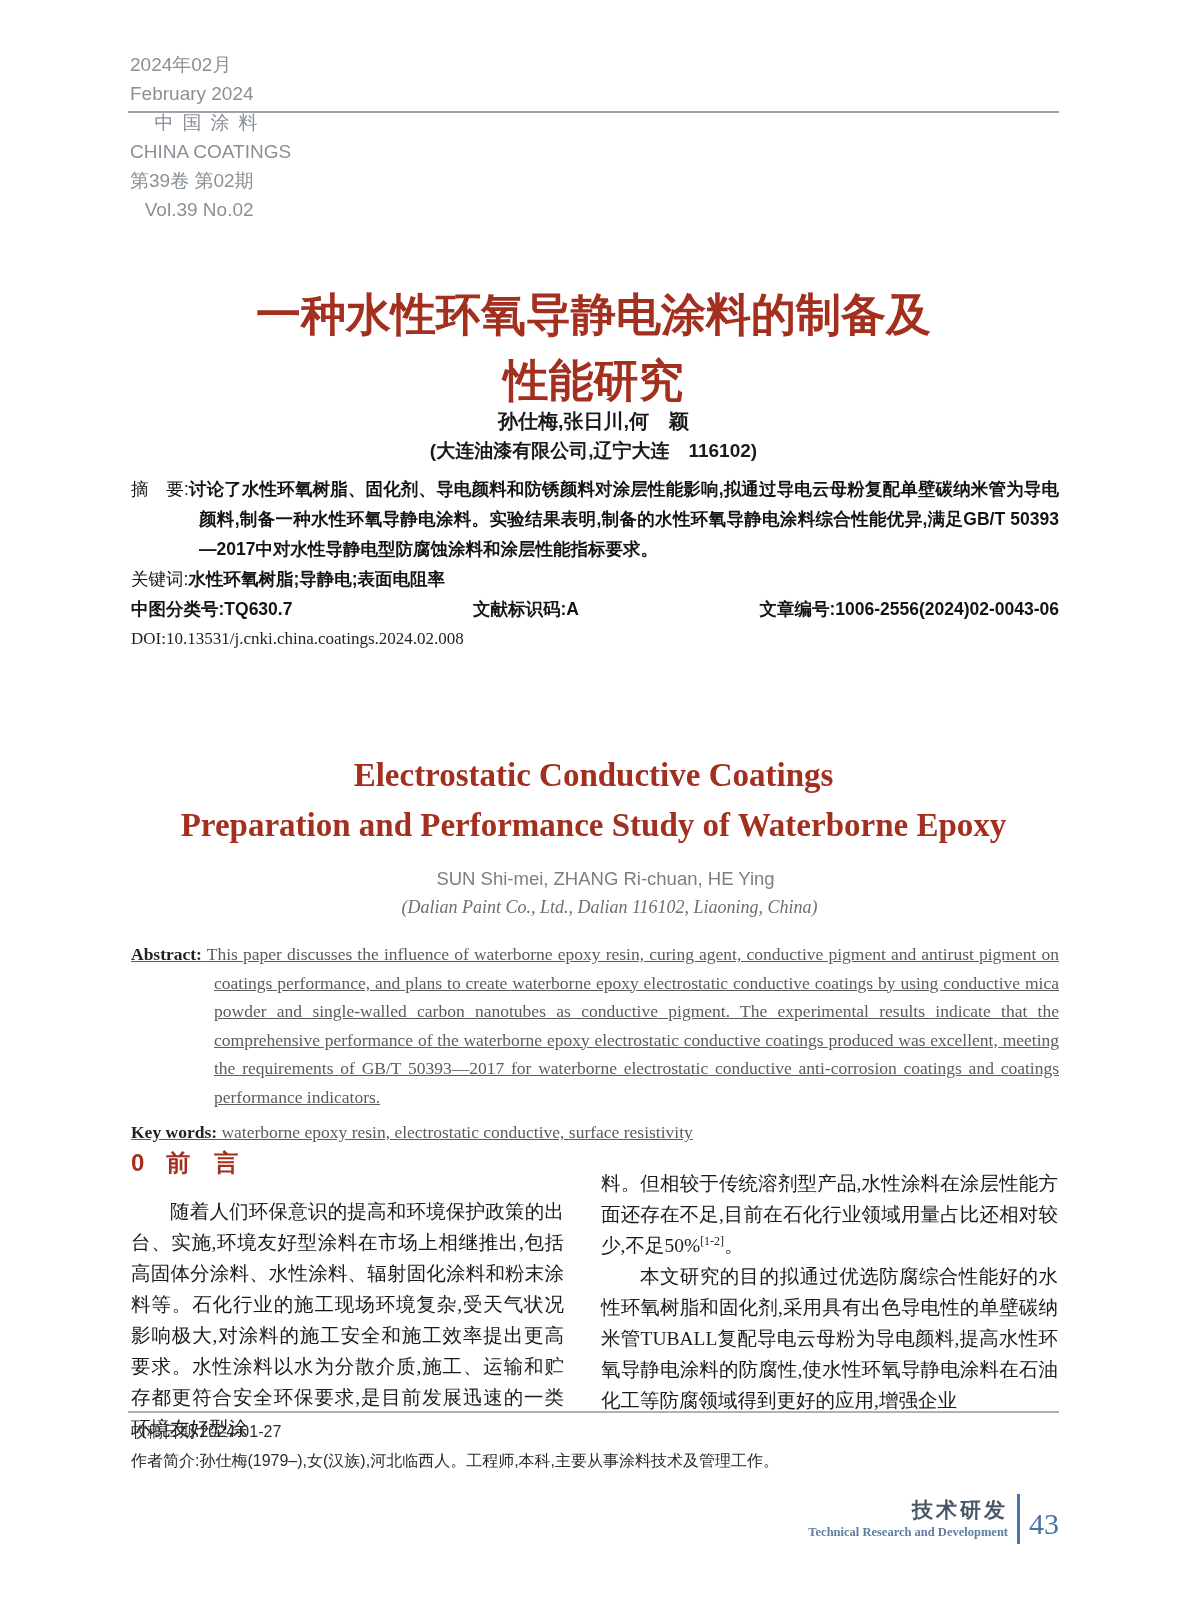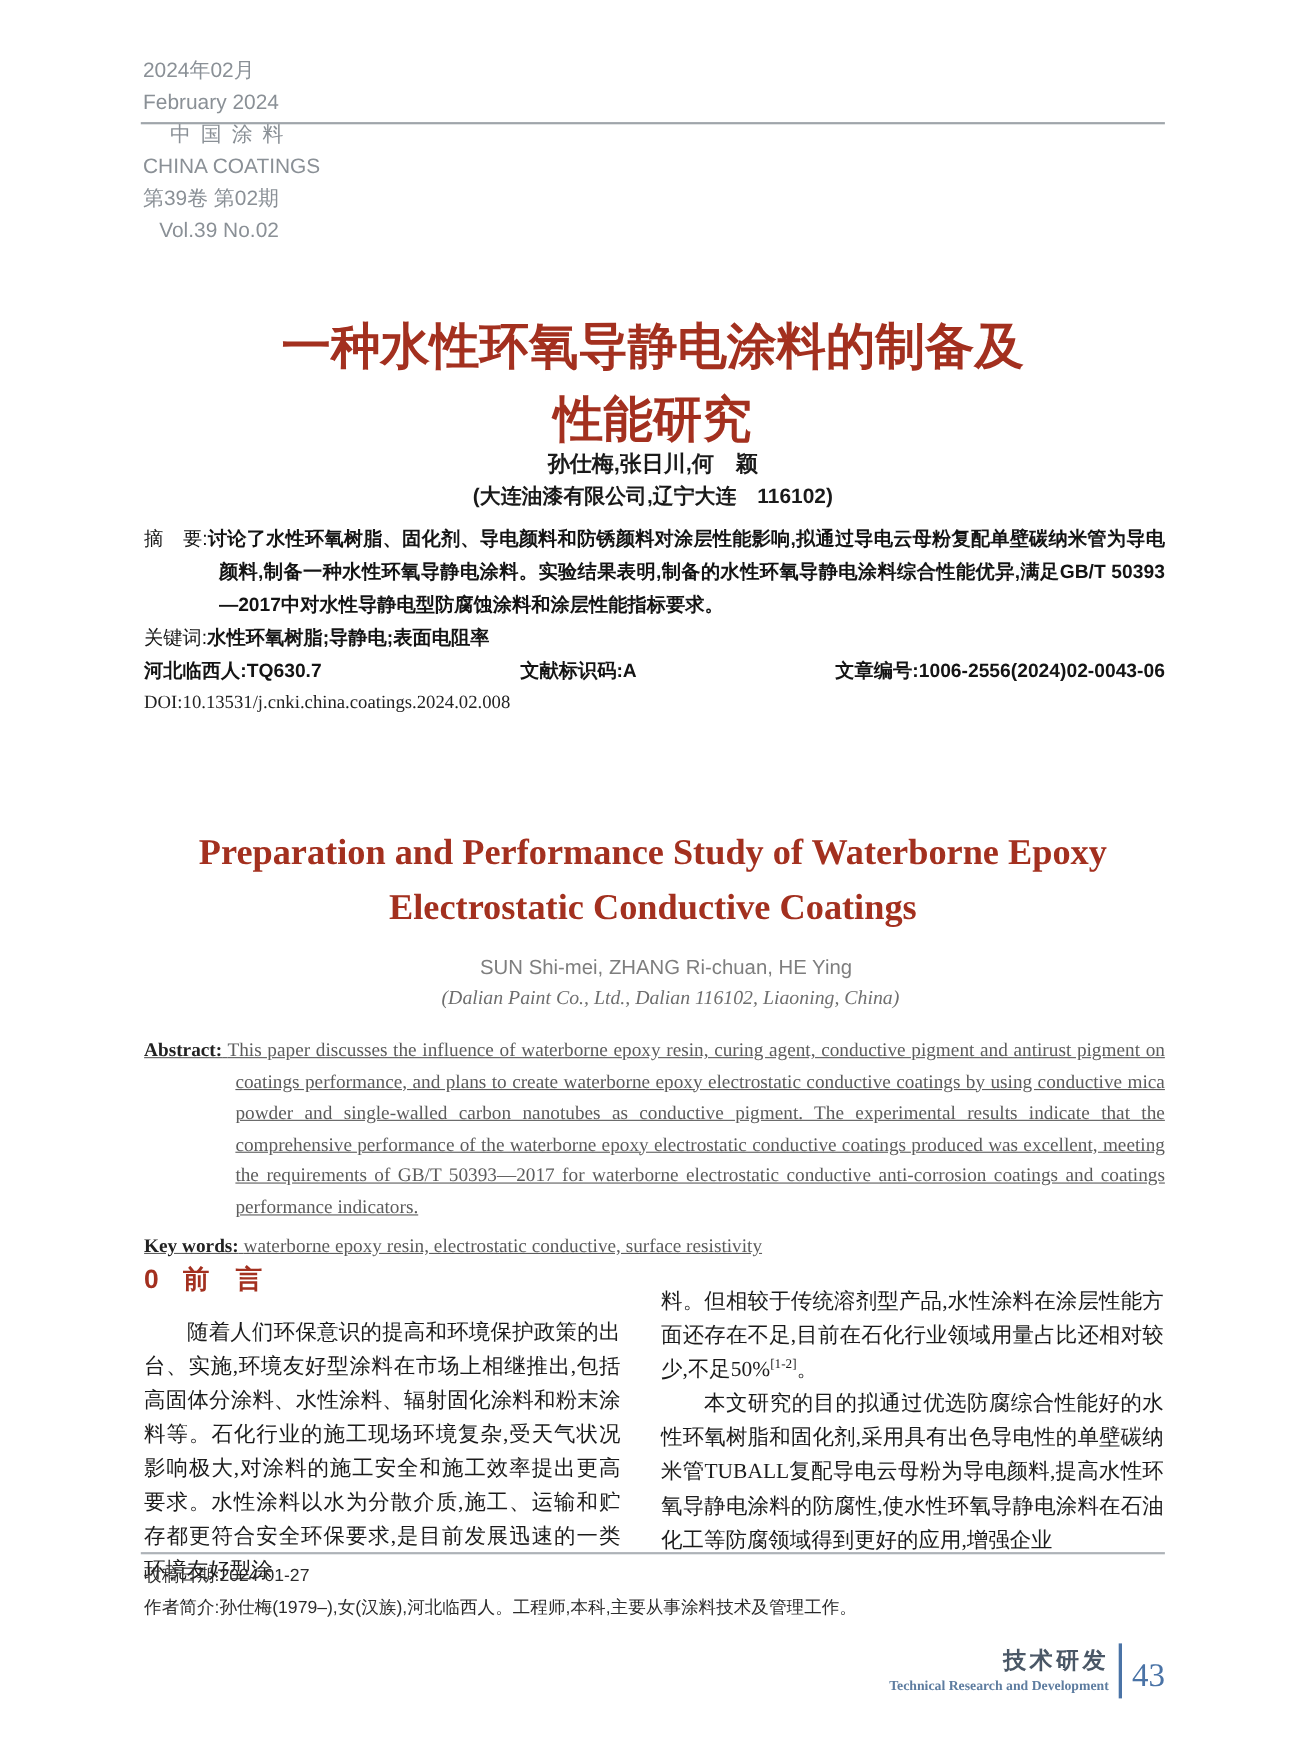--- a/index.html
+++ b/index.html
@@ -103,30 +103,30 @@
     <span style="display:block">一种水性环氧导静电涂料的制备及</span>
     <span style="display:block">性能研究</span>
   </h1>
   <div class="authors-zh">孙仕梅,张日川,何　颖</div>
   <div class="affil-zh">(大连油漆有限公司,辽宁大连　116102)</div>
 
   <div class="front">
     <p class="abs-zh"><span class="lab">摘　要:</span><span>讨论了水性环氧树脂、固化剂、导电颜料和防锈颜料对涂层性能影响,拟通过导电云母粉复配单壁碳纳米管为导电颜料,制备一种水性环氧导静电涂料。实验结果表明,制备的水性环氧导静电涂料综合性能优异,满足GB/T 50393—2017中对水性导静电型防腐蚀涂料和涂层性能指标要求。</span></p>
     <p><span class="lab">关键词:</span><span>水性环氧树脂;导静电;表面电阻率</span></p>
     <div class="meta">
-      <span>河北临西人:TQ630.7</span>
+      <span>中图分类号:TQ630.7</span>
       <span>文献标识码:A</span>
       <span>文章编号:1006-2556(2024)02-0043-06</span>
     </div>
     <p class="doi">DOI:10.13531/j.cnki.china.coatings.2024.02.008</p>
   </div>
 
   <div class="title-en">
+    <span style="display:block">Electrostatic Conductive Coatings</span>
     <span style="display:block">Preparation and Performance Study of Waterborne Epoxy</span>
-    <span style="display:block">Electrostatic Conductive Coatings</span>
   </div>
   <div class="authors-en">SUN Shi-mei, ZHANG Ri-chuan, HE Ying</div>
   <div class="affil-en">(Dalian Paint Co., Ltd., Dalian 116102, Liaoning, China)</div>
 
   <div class="front-en">
     <p class="abs-en"><span class="lab-en">Abstract:</span> <span>This paper discusses the influence of waterborne epoxy resin, curing agent, conductive pigment and antirust pigment on coatings performance, and plans to create waterborne epoxy electrostatic conductive coatings by using conductive mica powder and single-walled carbon nanotubes as conductive pigment. The experimental results indicate that the comprehensive performance of the waterborne epoxy electrostatic conductive coatings produced was excellent, meeting the requirements of GB/T 50393—2017 for waterborne electrostatic conductive anti-corrosion coatings and coatings performance indicators.</span></p>
     <p class="kw-en"><span class="lab-en">Key words:</span> <span>waterborne epoxy resin, electrostatic conductive, surface resistivity</span></p>
   </div>
 
   <div class="col col1">

